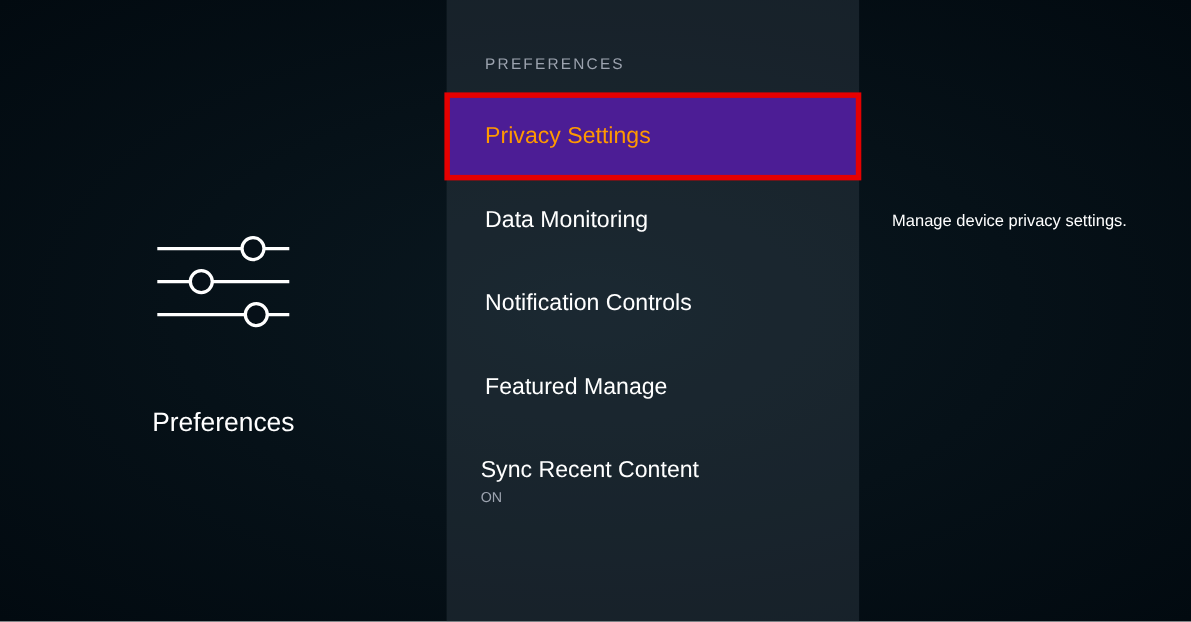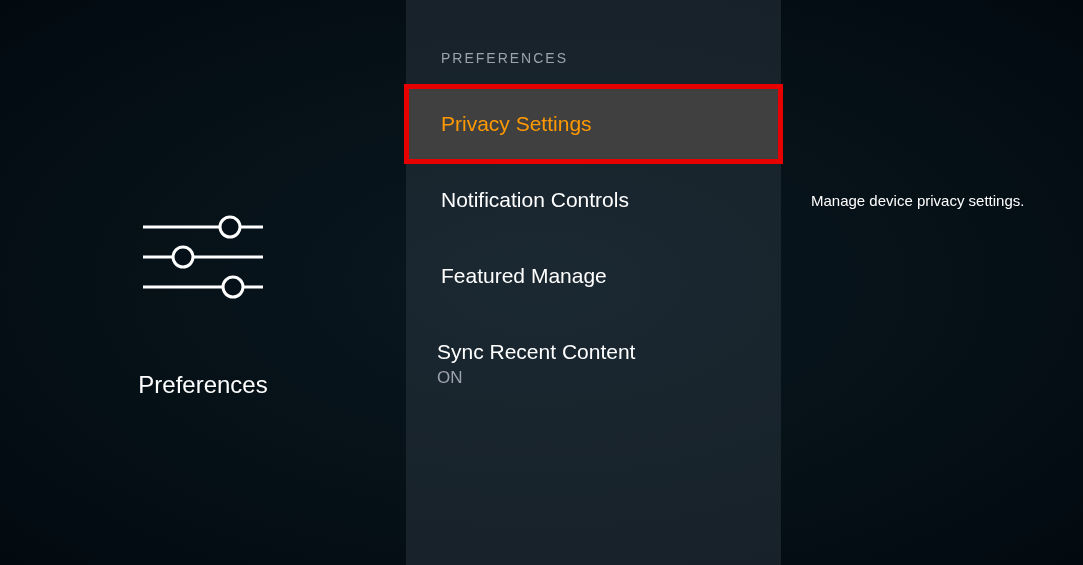--- a/index.html
+++ b/index.html
@@ -43,32 +43,32 @@
       font-weight: 400;
     }
     .menu-item {
       padding: 26px 35px;
       font-size: 21px;
       color: #ffffff;
       cursor: pointer;
       position: relative;
     }
     .menu-item.selected {
-      background: #404040;
+      background: #4c1d95;
       color: #ff9900;
       outline: 5px solid #e60000;
       outline-offset: -3px;
       z-index: 2;
     }
     .menu-item.selected .item-label {
       color: #ff9900;
     }
     .menu-item .sub-label {
       display: block;
-      font-size: 17px;
+      font-size: 13px;
       color: #9ca3af;
       margin-top: 4px;
     }
     .menu-item.with-sub {
       padding-bottom: 18px;
       padding-left: 31px;
     }
     .right-panel {
       flex: 1;
       padding: 190px 40px 0 30px;
@@ -98,20 +98,23 @@
 </div>
 
 <div class="middle-panel">
   <div class="section-header">PREFERENCES</div>
 
 
   <div class="menu-item selected">
     <span class="item-label">Privacy Settings</span>
   </div>
 
+  <div class="menu-item">
+    <span class="item-label">Data Monitoring</span>
+  </div>
 
   <div class="menu-item">
     <span class="item-label">Notification Controls</span>
   </div>
 
   <div class="menu-item">
     <span class="item-label">Featured Manage</span>
   </div>
 
   <div class="menu-item with-sub">

